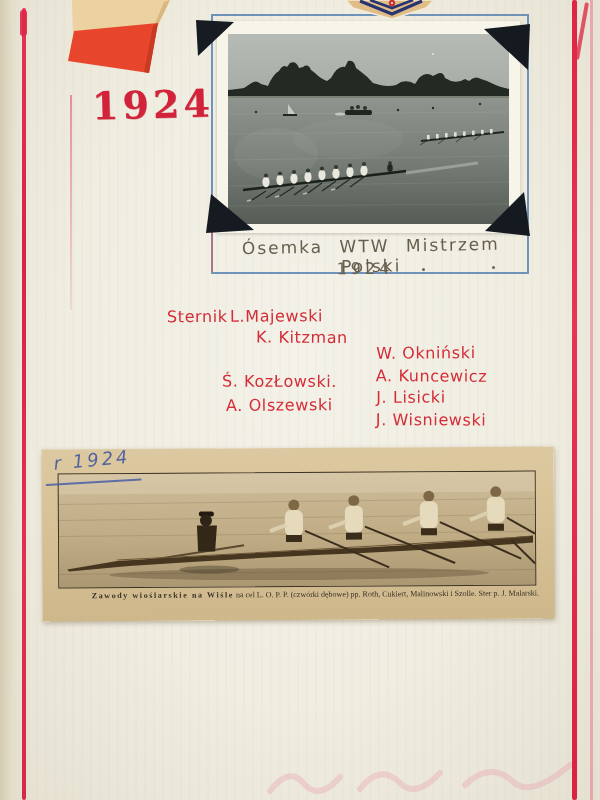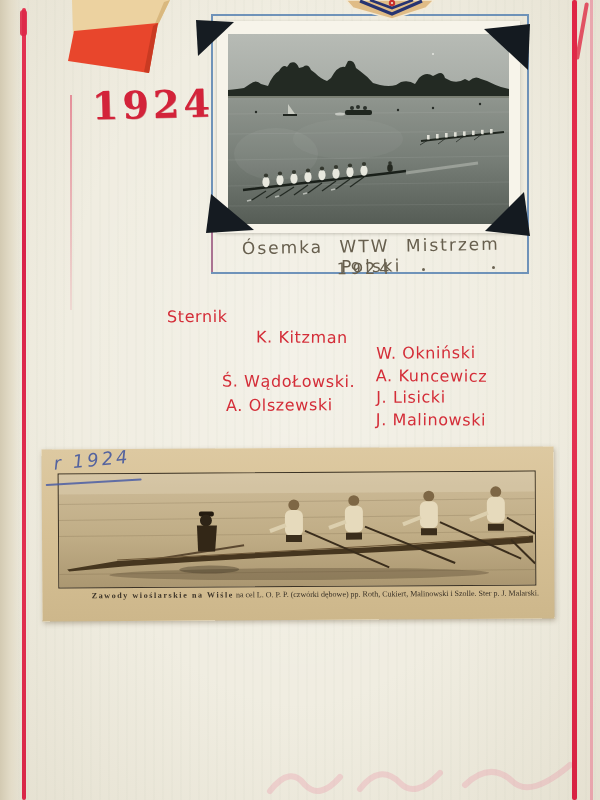--- a/index.html
+++ b/index.html
@@ -222,32 +222,33 @@
   <div class="abs photo-caption">Ósemka WTW Mistrzem Polski</div>
   <div class="abs photo-caption-year">1924</div>
   <div class="abs pencil-dot" style="left:422px;top:268px;"></div>
   <div class="abs pencil-dot" style="left:492px;top:266px;"></div>
 
   <div class="abs year-label">1924</div>
 
   <div class="abs crew">
     <div class="crew-row r0">
       <span class="crew-label">Sternik</span>
+      <span class="crew-left">L.Majewski</span>
       <span class="crew-right">W. Okniński</span>
     </div>
     <div class="crew-row r1">
       <span class="crew-left">K. Kitzman</span>
       <span class="crew-right">A. Kuncewicz</span>
     </div>
     <div class="crew-row r2">
       <span class="crew-right">J. Lisicki</span>
     </div>
     <div class="crew-row r3">
-      <span class="crew-left">Ś. WądoŁowski.</span>
-      <span class="crew-right">J. Malinowski</span>
+      <span class="crew-left">Ś. KozŁowski.</span>
+      <span class="crew-right">J. Wisniewski</span>
     </div>
     <div class="crew-row r4">
       <span class="crew-left">A. Olszewski</span>
       <span class="crew-right"></span>
     </div>
   </div>
 
   <div class="abs clipping">
     <div class="clip-handwriting">r 1924</div>
     <div class="clip-underline"></div>

